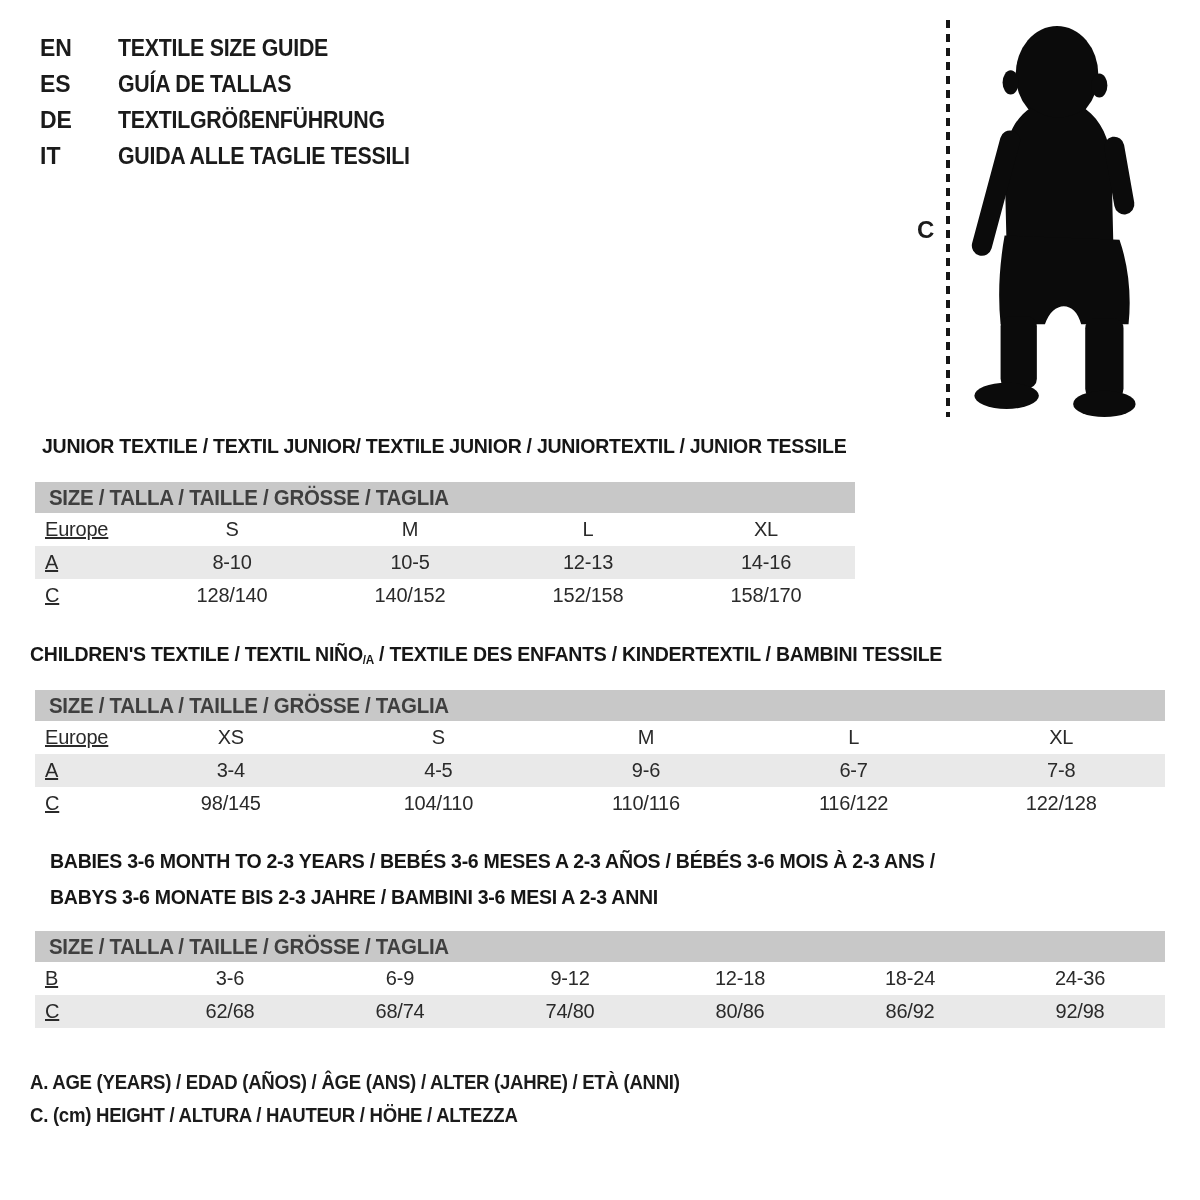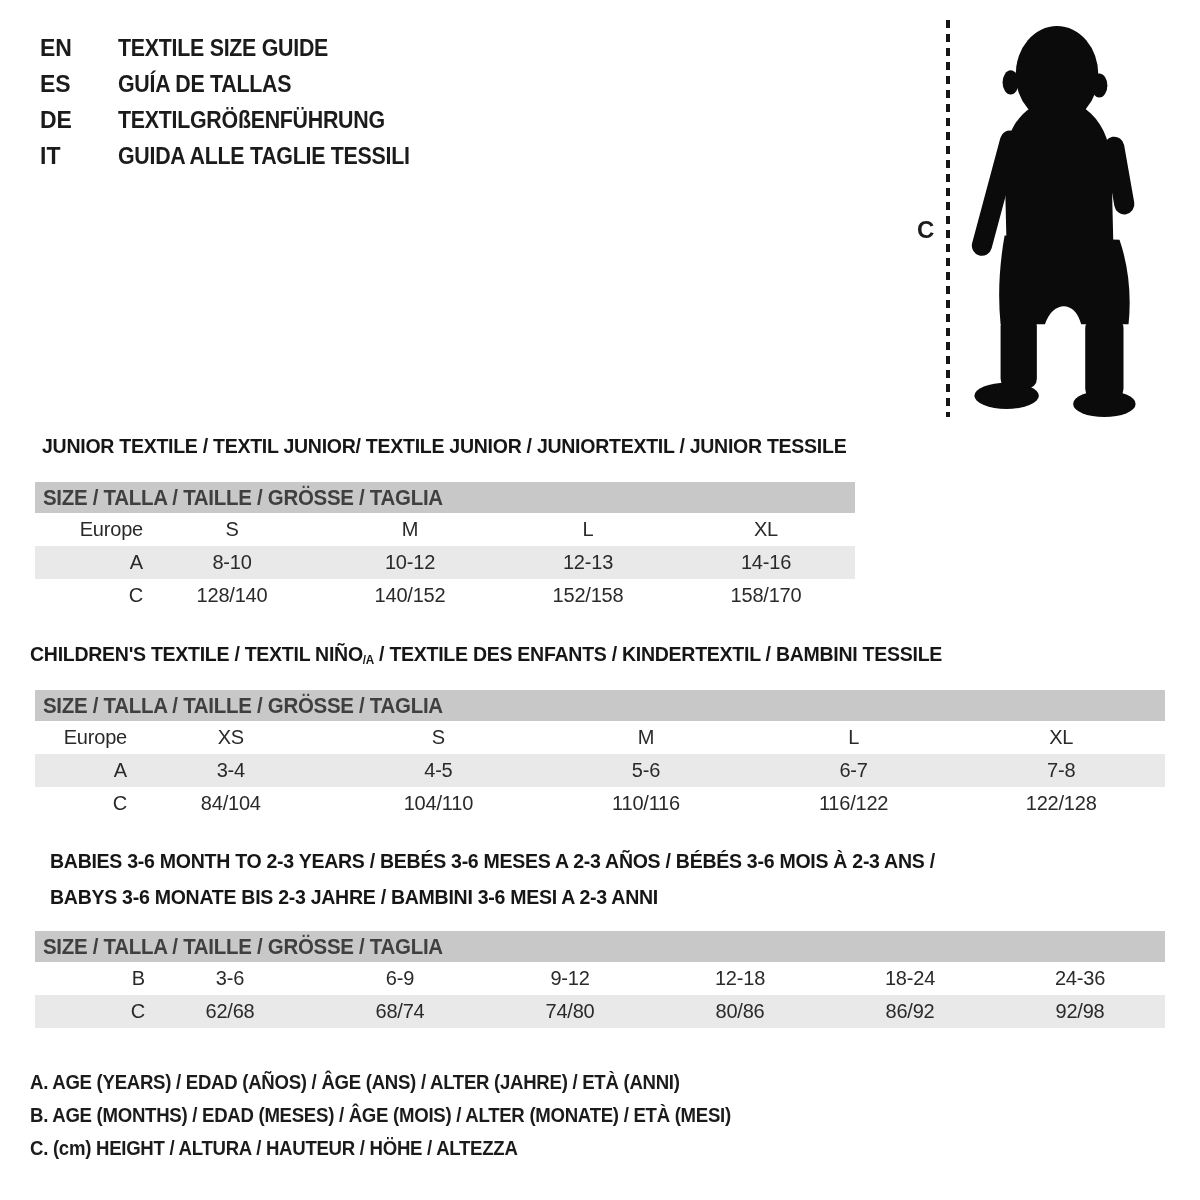--- a/index.html
+++ b/index.html
@@ -43,34 +43,34 @@
 
   
   .section-title {
     font-weight: 700; font-size: 21px; color: #161616; line-height: 24px;
   }
   .subscript { font-size: 0.6em; vertical-align: -0.25em; font-weight: 700; }
 
   .size-table { position: absolute; background: #ffffff; }
   .size-bar {
     height: 31px; background: #c8c8c8; display: flex; align-items: center;
-    padding-left: 8px; box-sizing: border-box;
+    padding-left: 14px; box-sizing: border-box;
   }
   .size-bar-text { font-weight: 700; font-size: 22px; color: #3f3f3f; }
 
   .trow { display: grid; height: 33px; align-items: center; }
   .t1 { grid-template-columns: 108px repeat(4, 1fr); }
   .t2 { grid-template-columns: 92px repeat(5, 1fr); }
   .t3 { grid-template-columns: 110px repeat(6, 1fr); }
   .trow.alt { background: #e9e9e9; }
   .cell {
     font-size: 20px; color: #2a2a2a; text-align: center;
     letter-spacing: -0.2px; white-space: nowrap;
   }
-  .cell.lbl { text-align: right; padding-left: 10px; }
+  .cell.lbl { text-align: left; padding-left: 10px; text-decoration: underline; }
 
   
   .footnotes { left: 30px; top: 1071px; }
   .footnote { height: 33px; font-weight: 700; font-size: 20px; color: #1b1b1b; }
 </style>
 </head>
 <body>
 
 <div class="abs lang-block">
   <div class="lang-row">
@@ -121,21 +121,21 @@
   <div class="trow t1">
     <div class="cell lbl">Europe</div>
     <div class="cell">S</div>
     <div class="cell">M</div>
     <div class="cell">L</div>
     <div class="cell">XL</div>
   </div>
   <div class="trow t1 alt">
     <div class="cell lbl">A</div>
     <div class="cell">8-10</div>
-    <div class="cell">10-12</div>
+    <div class="cell">10-5</div>
     <div class="cell">12-13</div>
     <div class="cell">14-16</div>
   </div>
   <div class="trow t1">
     <div class="cell lbl">C</div>
     <div class="cell">128/140</div>
     <div class="cell">140/152</div>
     <div class="cell">152/158</div>
     <div class="cell">158/170</div>
   </div>
@@ -153,27 +153,27 @@
     <div class="cell">XS</div>
     <div class="cell">S</div>
     <div class="cell">M</div>
     <div class="cell">L</div>
     <div class="cell">XL</div>
   </div>
   <div class="trow t2 alt">
     <div class="cell lbl">A</div>
     <div class="cell">3-4</div>
     <div class="cell">4-5</div>
-    <div class="cell">5-6</div>
+    <div class="cell">9-6</div>
     <div class="cell">6-7</div>
     <div class="cell">7-8</div>
   </div>
   <div class="trow t2">
     <div class="cell lbl">C</div>
-    <div class="cell">84/104</div>
+    <div class="cell">98/145</div>
     <div class="cell">104/110</div>
     <div class="cell">110/116</div>
     <div class="cell">116/122</div>
     <div class="cell">122/128</div>
   </div>
 </div>
 
 <div class="abs" style="left:42px; top:849px;margin-left:8px;">
   <div><span class="section-title cond">BABIES 3-6 MONTH TO 2-3 YEARS / BEBÉS 3-6 MESES A 2-3 AÑOS / BÉBÉS 3-6 MOIS À 2-3 ANS /</span></div>
   <div style="margin-top:12px;"><span class="section-title cond">BABYS 3-6 MONATE BIS 2-3 JAHRE / BAMBINI 3-6 MESI A 2-3 ANNI</span></div>
@@ -197,15 +197,14 @@
     <div class="cell">68/74</div>
     <div class="cell">74/80</div>
     <div class="cell">80/86</div>
     <div class="cell">86/92</div>
     <div class="cell">92/98</div>
   </div>
 </div>
 
 <div class="abs footnotes">
   <div class="footnote"><span class="cond">A. AGE (YEARS) / EDAD (AÑOS) / ÂGE (ANS) / ALTER (JAHRE) / ETÀ (ANNI)</span></div>
-  <div class="footnote"><span class="cond">B. AGE (MONTHS) / EDAD (MESES) / ÂGE (MOIS) / ALTER (MONATE) / ETÀ (MESI)</span></div>
   <div class="footnote"><span class="cond">C. (cm) HEIGHT / ALTURA / HAUTEUR / HÖHE / ALTEZZA</span></div>
 </div>
 
 </body></html>

